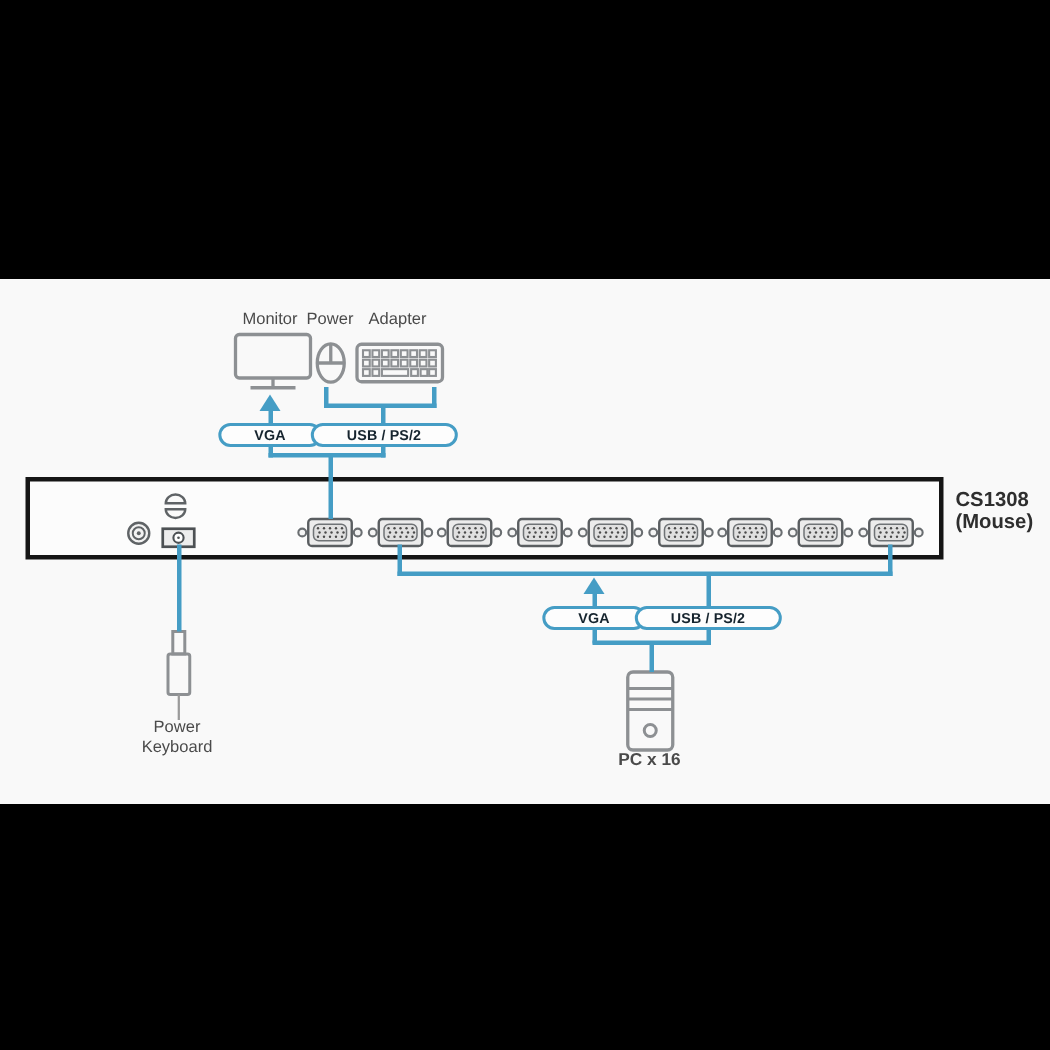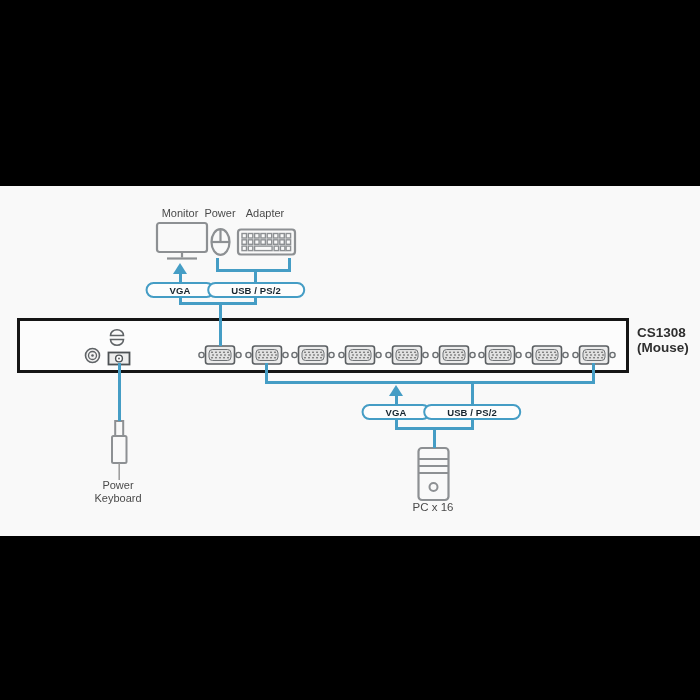--- a/index.html
+++ b/index.html
@@ -389,14 +389,14 @@
 
   <div class="icon" style="left:416px;top:434px;">
     <svg width="35" height="57" viewBox="0 0 35 57">
       <rect class="gstroke" x="2.5" y="2" width="30" height="52" rx="3.5" stroke-width="2.2" fill="#fbfbfb"></rect>
       <line class="gstroke" x1="2.5" y1="13" x2="32.5" y2="13" stroke-width="2"></line>
       <line class="gstroke" x1="2.5" y1="20" x2="32.5" y2="20" stroke-width="2"></line>
       <line class="gstroke" x1="2.5" y1="27" x2="32.5" y2="27" stroke-width="2"></line>
       <circle class="gstroke" cx="17.5" cy="41" r="4" stroke-width="2"></circle>
     </svg>
   </div>
-  <span class="lbl" style="left:433px;top:489px;font-size:11.5px;">PC x 16</span>
+  <span class="lbl" style="left:433px;top:489px;font-size:11.5px;font-weight:bold;">PC x 16</span>
 </div>
 
 </body></html>

